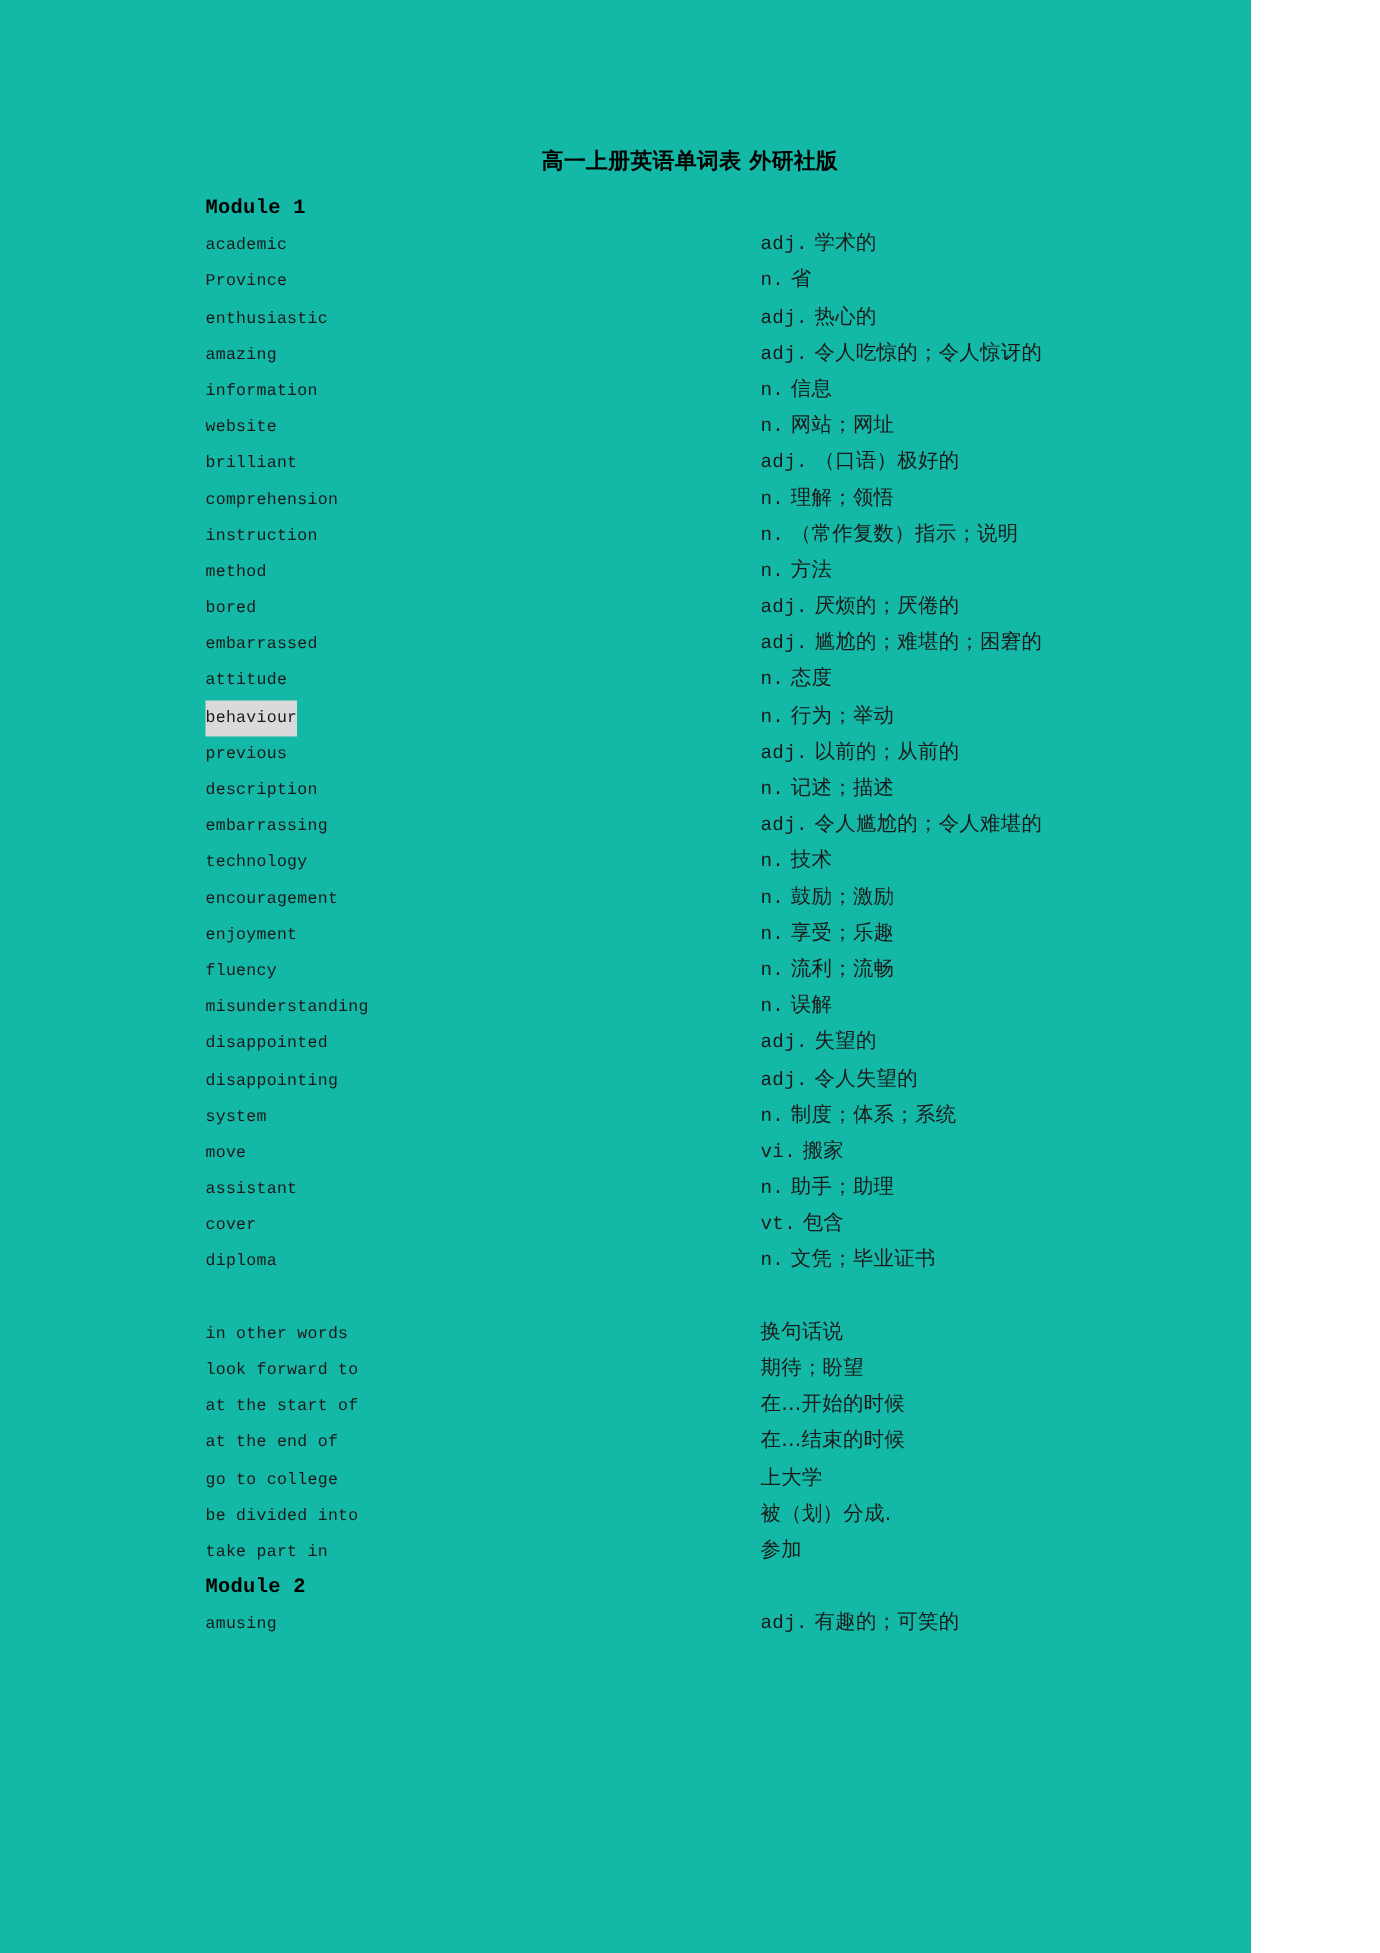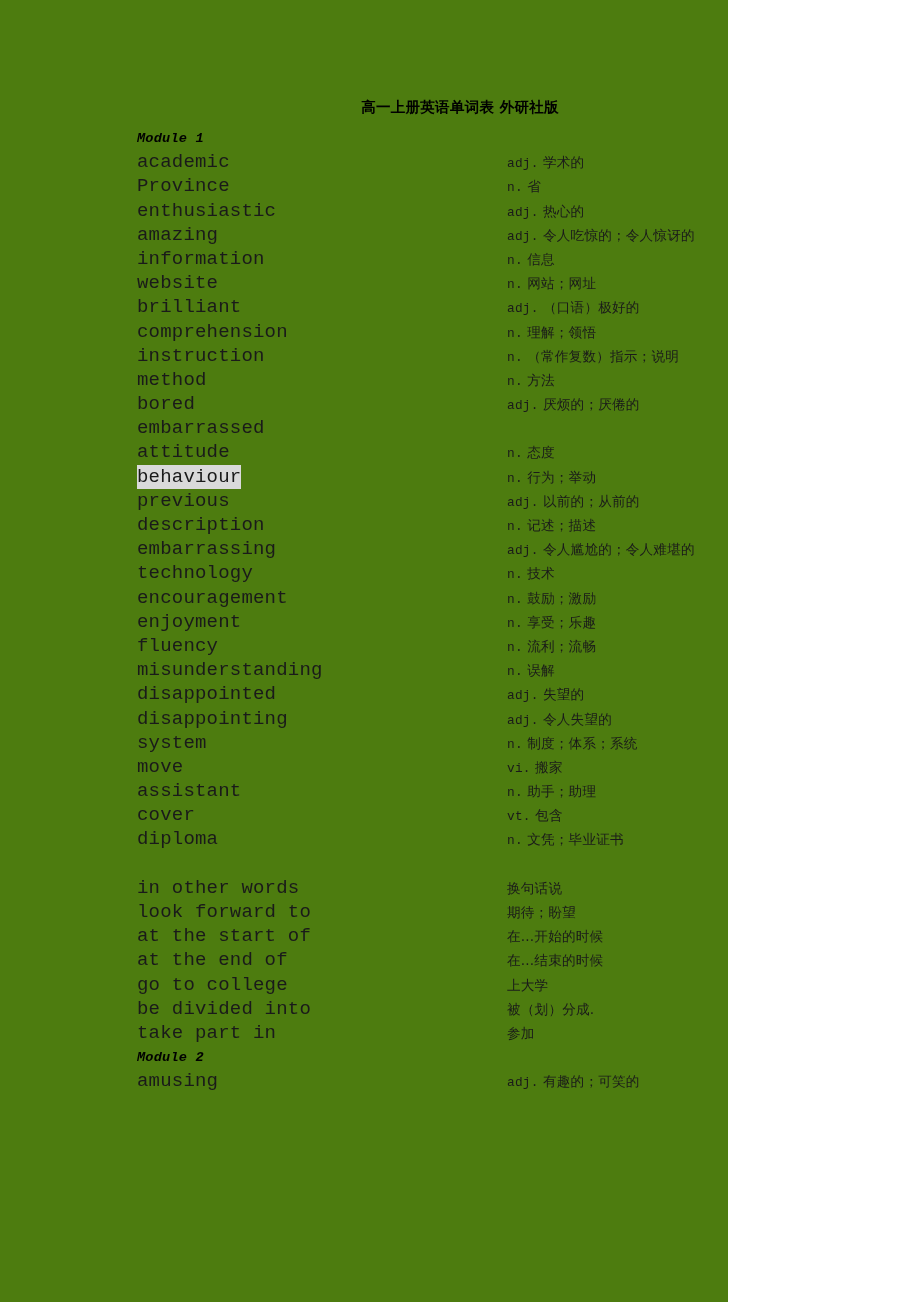--- a/index.html
+++ b/index.html
@@ -2,23 +2,23 @@
 <html><head>
 <meta charset="utf-8">
 <style>
   html, body {
     margin: 0;
     padding: 0;
     background: #ffffff;
   }
   .page {
     position: relative;
-    width: 728px;
+    width: 834px;
     height: 1302px;
-    background: #4d7c0f;
+    background: #14b8a6;
     overflow: hidden;
     font-family: "Liberation Mono", "DejaVu Sans Mono", monospace;
     color: #000000;
   }
   .doc-title {
     position: absolute;
     top: 98px;
     left: 0;
     width: 920px;
     text-align: center;
@@ -40,30 +40,29 @@
     height: 24.2px;
     line-height: 24.2px;
     white-space: nowrap;
   }
   .row.blank {
     height: 24.2px;
   }
   .term {
     display: inline-block;
     font-family: "Liberation Mono", "DejaVu Sans Mono", monospace;
-    font-size: 19px;
+    font-size: 11px;
     color: #1a1a1a;
     letter-spacing: 0.2px;
   }
   .term.highlight {
     background: #dadada;
   }
   .row.module .term {
     font-weight: bold;
-    font-style: italic;
     font-size: 13.6px;
     color: #000000;
   }
   .def {
     position: absolute;
     left: 370px;
     top: 0;
     font-family: "DejaVu Sans", "Liberation Sans", sans-serif;
     font-size: 13.4px;
     color: #1a1a1a;
@@ -92,21 +91,21 @@
       <div class="row"><span class="term">Province</span><span class="def"><span class="pos">n.</span> <span class="zh">省</span></span></div>
       <div class="row"><span class="term">enthusiastic</span><span class="def"><span class="pos">adj.</span> <span class="zh">热心的</span></span></div>
       <div class="row"><span class="term">amazing</span><span class="def"><span class="pos">adj.</span> <span class="zh">令人吃惊的；令人惊讶的</span></span></div>
       <div class="row"><span class="term">information</span><span class="def"><span class="pos">n.</span> <span class="zh">信息</span></span></div>
       <div class="row"><span class="term">website</span><span class="def"><span class="pos">n.</span> <span class="zh">网站；网址</span></span></div>
       <div class="row"><span class="term">brilliant</span><span class="def"><span class="pos">adj.</span> <span class="zh">（口语）极好的</span></span></div>
       <div class="row"><span class="term">comprehension</span><span class="def"><span class="pos">n.</span> <span class="zh">理解；领悟</span></span></div>
       <div class="row"><span class="term">instruction</span><span class="def"><span class="pos">n.</span> <span class="zh">（常作复数）指示；说明</span></span></div>
       <div class="row"><span class="term">method</span><span class="def"><span class="pos">n.</span> <span class="zh">方法</span></span></div>
       <div class="row"><span class="term">bored</span><span class="def"><span class="pos">adj.</span> <span class="zh">厌烦的；厌倦的</span></span></div>
-      <div class="row"><span class="term">embarrassed</span></div>
+      <div class="row"><span class="term">embarrassed</span><span class="def"><span class="pos">adj.</span> <span class="zh">尴尬的；难堪的；困窘的</span></span></div>
       <div class="row"><span class="term">attitude</span><span class="def"><span class="pos">n.</span> <span class="zh">态度</span></span></div>
       <div class="row"><span class="term highlight">behaviour</span><span class="def"><span class="pos">n.</span> <span class="zh">行为；举动</span></span></div>
       <div class="row"><span class="term">previous</span><span class="def"><span class="pos">adj.</span> <span class="zh">以前的；从前的</span></span></div>
       <div class="row"><span class="term">description</span><span class="def"><span class="pos">n.</span> <span class="zh">记述；描述</span></span></div>
       <div class="row"><span class="term">embarrassing</span><span class="def"><span class="pos">adj.</span> <span class="zh">令人尴尬的；令人难堪的</span></span></div>
       <div class="row"><span class="term">technology</span><span class="def"><span class="pos">n.</span> <span class="zh">技术</span></span></div>
       <div class="row"><span class="term">encouragement</span><span class="def"><span class="pos">n.</span> <span class="zh">鼓励；激励</span></span></div>
       <div class="row"><span class="term">enjoyment</span><span class="def"><span class="pos">n.</span> <span class="zh">享受；乐趣</span></span></div>
       <div class="row"><span class="term">fluency</span><span class="def"><span class="pos">n.</span> <span class="zh">流利；流畅</span></span></div>
       <div class="row"><span class="term">misunderstanding</span><span class="def"><span class="pos">n.</span> <span class="zh">误解</span></span></div>

